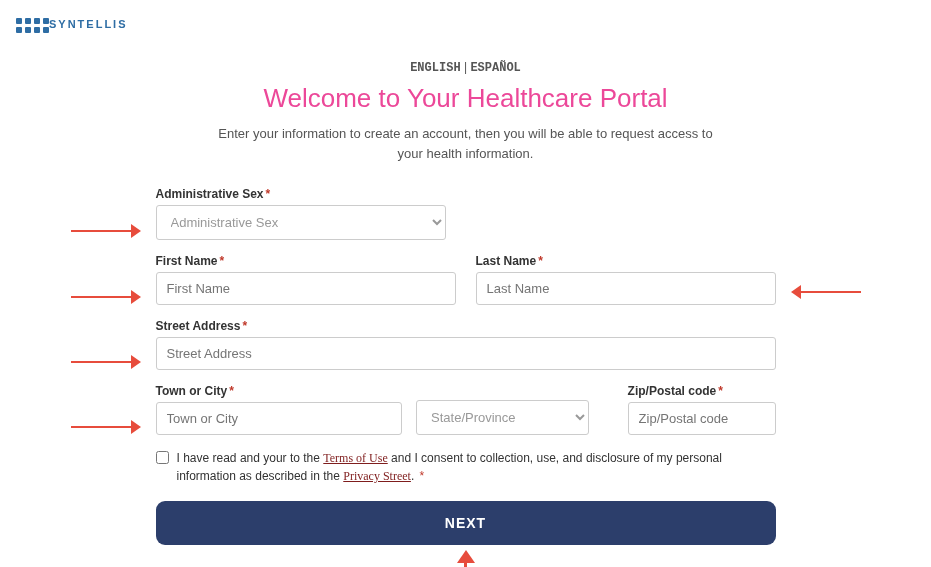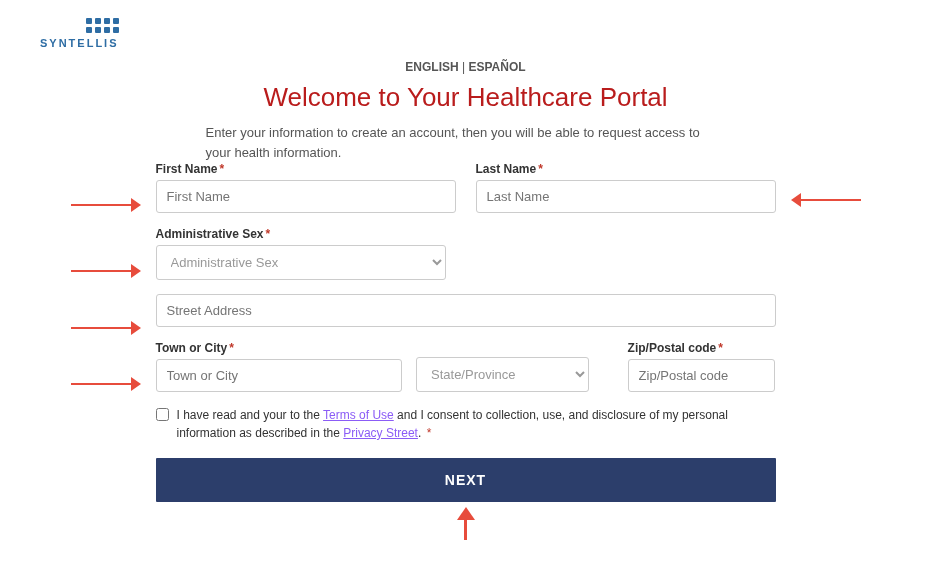--- a/index.html
+++ b/index.html
@@ -23,24 +23,23 @@
       background: #fff;
       display: flex;
       flex-direction: column;
       align-items: center;
     }
 
     
     .logo-area {
       position: absolute;
       top: 18px;
-      left: 40px;
-      display: flex;
-      flex-direction: column;
-      align-items: flex-end;
+      left: 16px;
+      display: flex;
+      align-items: flex-start;
     }
 
     .logo-grid {
       display: grid;
       grid-template-columns: repeat(4, 6px);
       grid-template-rows: repeat(2, 6px);
       gap: 3px;
       margin-bottom: 4px;
     }
 
@@ -68,37 +67,39 @@
     }
 
     .lang-switcher span {
       color: #555;
     }
 
     .lang-link {
       color: #2e6da4;
       cursor: pointer;
       font-weight: bold;
+      font-family: Liberation Mono, monospace;
     }
 
     
     .page-title {
       font-size: 26px;
       font-weight: normal;
-      color: #b91c1c;
+      color: #ec4899;
       text-align: center;
       margin-bottom: 10px;
     }
 
     .page-subtitle {
       font-size: 13px;
       color: #555;
-      text-align: left;
+      text-align: center;
       max-width: 520px;
       line-height: 1.5;
+      margin-bottom: 24px;
     }
 
     
     .form-container {
       width: 620px;
       position: relative;
     }
 
     .form-row {
       display: flex;
@@ -165,46 +166,48 @@
     .consent-checkbox {
       margin-top: 2px;
       flex-shrink: 0;
     }
 
     .consent-text {
       line-height: 1.5;
     }
 
     .consent-link {
-      color: #8b5cf6;
+      color: #7f1d1d;
       text-decoration: underline;
       cursor: pointer;
+      font-family: Liberation Serif, serif;
     }
 
     
     .next-button {
       width: 100%;
       padding: 14px;
       background: #2c3e6b;
       color: #fff;
       font-size: 14px;
       font-weight: bold;
       letter-spacing: 1px;
       border: none;
-      border-radius: 1px;
+      border-radius: 9px;
       cursor: pointer;
       text-align: center;
     }
 
     
     .location-row {
       display: flex;
       gap: 14px;
       margin-bottom: 14px;
       align-items: flex-end;
+      justify-content: flex-end;
     }
 
     .location-row .form-group.city {
       flex: 2;
     }
 
     .location-row .form-group.state {
       flex: 1.4;
     }
 
@@ -258,67 +261,70 @@
   <p class="page-subtitle">Enter your information to create an account, then you will be able to request access to your health information.</p>
 
   <div class="form-container">
 
     <div class="form-row" style="position:relative;">
 
       <div style="position:absolute; left:-85px; top:50%; transform:translateY(10px); display:flex; align-items:center;">
         <div class="arrow-line"></div>
         <div class="arrow-right-head"></div>
       </div>
-
-      <div class="form-group">
-        <label class="form-label">
-          <span>First Name</span><span class="required-star">*</span>
-        </label>
-        <input class="form-input" type="text" placeholder="First Name" style="">
-      </div>
-
-      <div class="form-group" style="position:relative;">
-
-        <div style="position:absolute; right:-85px; top:60%; transform:translateY(0); display:flex; align-items:center;">
-          <div class="arrow-left-head"></div>
-          <div class="arrow-line"></div>
-        </div>
-        <label class="form-label">
-          <span>Last Name</span><span class="required-star">*</span>
-        </label>
-        <input class="form-input" type="text" placeholder="Last Name" style="">
-      </div>
-    </div>
-
-    <div class="form-row" style="position:relative;">
-
-      <div style="position:absolute; left:-85px; top:50%; transform:translateY(10px); display:flex; align-items:center;">
-        <div class="arrow-line"></div>
-        <div class="arrow-right-head"></div>
-      </div>
       <div class="form-group" style="max-width:290px;">
         <label class="form-label">
           <span>Administrative Sex</span><span class="required-star">*</span>
         </label>
         <select class="form-select">
           <option>Administrative Sex</option>
           <option>Male</option>
           <option>Female</option>
           <option>Other</option>
         </select>
       </div>
     </div>
 
     <div class="form-row" style="position:relative;">
 
       <div style="position:absolute; left:-85px; top:50%; transform:translateY(10px); display:flex; align-items:center;">
         <div class="arrow-line"></div>
         <div class="arrow-right-head"></div>
       </div>
+
       <div class="form-group">
+        <label class="form-label">
+          <span>First Name</span><span class="required-star">*</span>
+        </label>
+        <input class="form-input" type="text" placeholder="First Name" style="">
+      </div>
+
+      <div class="form-group" style="position:relative;">
+
+        <div style="position:absolute; right:-85px; top:60%; transform:translateY(0); display:flex; align-items:center;">
+          <div class="arrow-left-head"></div>
+          <div class="arrow-line"></div>
+        </div>
+        <label class="form-label">
+          <span>Last Name</span><span class="required-star">*</span>
+        </label>
+        <input class="form-input" type="text" placeholder="Last Name" style="">
+      </div>
+    </div>
+
+    <div class="form-row" style="position:relative;">
+
+      <div style="position:absolute; left:-85px; top:50%; transform:translateY(10px); display:flex; align-items:center;">
+        <div class="arrow-line"></div>
+        <div class="arrow-right-head"></div>
+      </div>
+      <div class="form-group">
+        <label class="form-label">
+          <span>Street Address</span><span class="required-star">*</span>
+        </label>
         <input class="form-input" type="text" placeholder="Street Address" style="">
       </div>
     </div>
 
     <div class="location-row" style="position:relative;">
 
       <div style="position:absolute; left:-85px; top:50%; transform:translateY(10px); display:flex; align-items:center;">
         <div class="arrow-line"></div>
         <div class="arrow-right-head"></div>
       </div>

